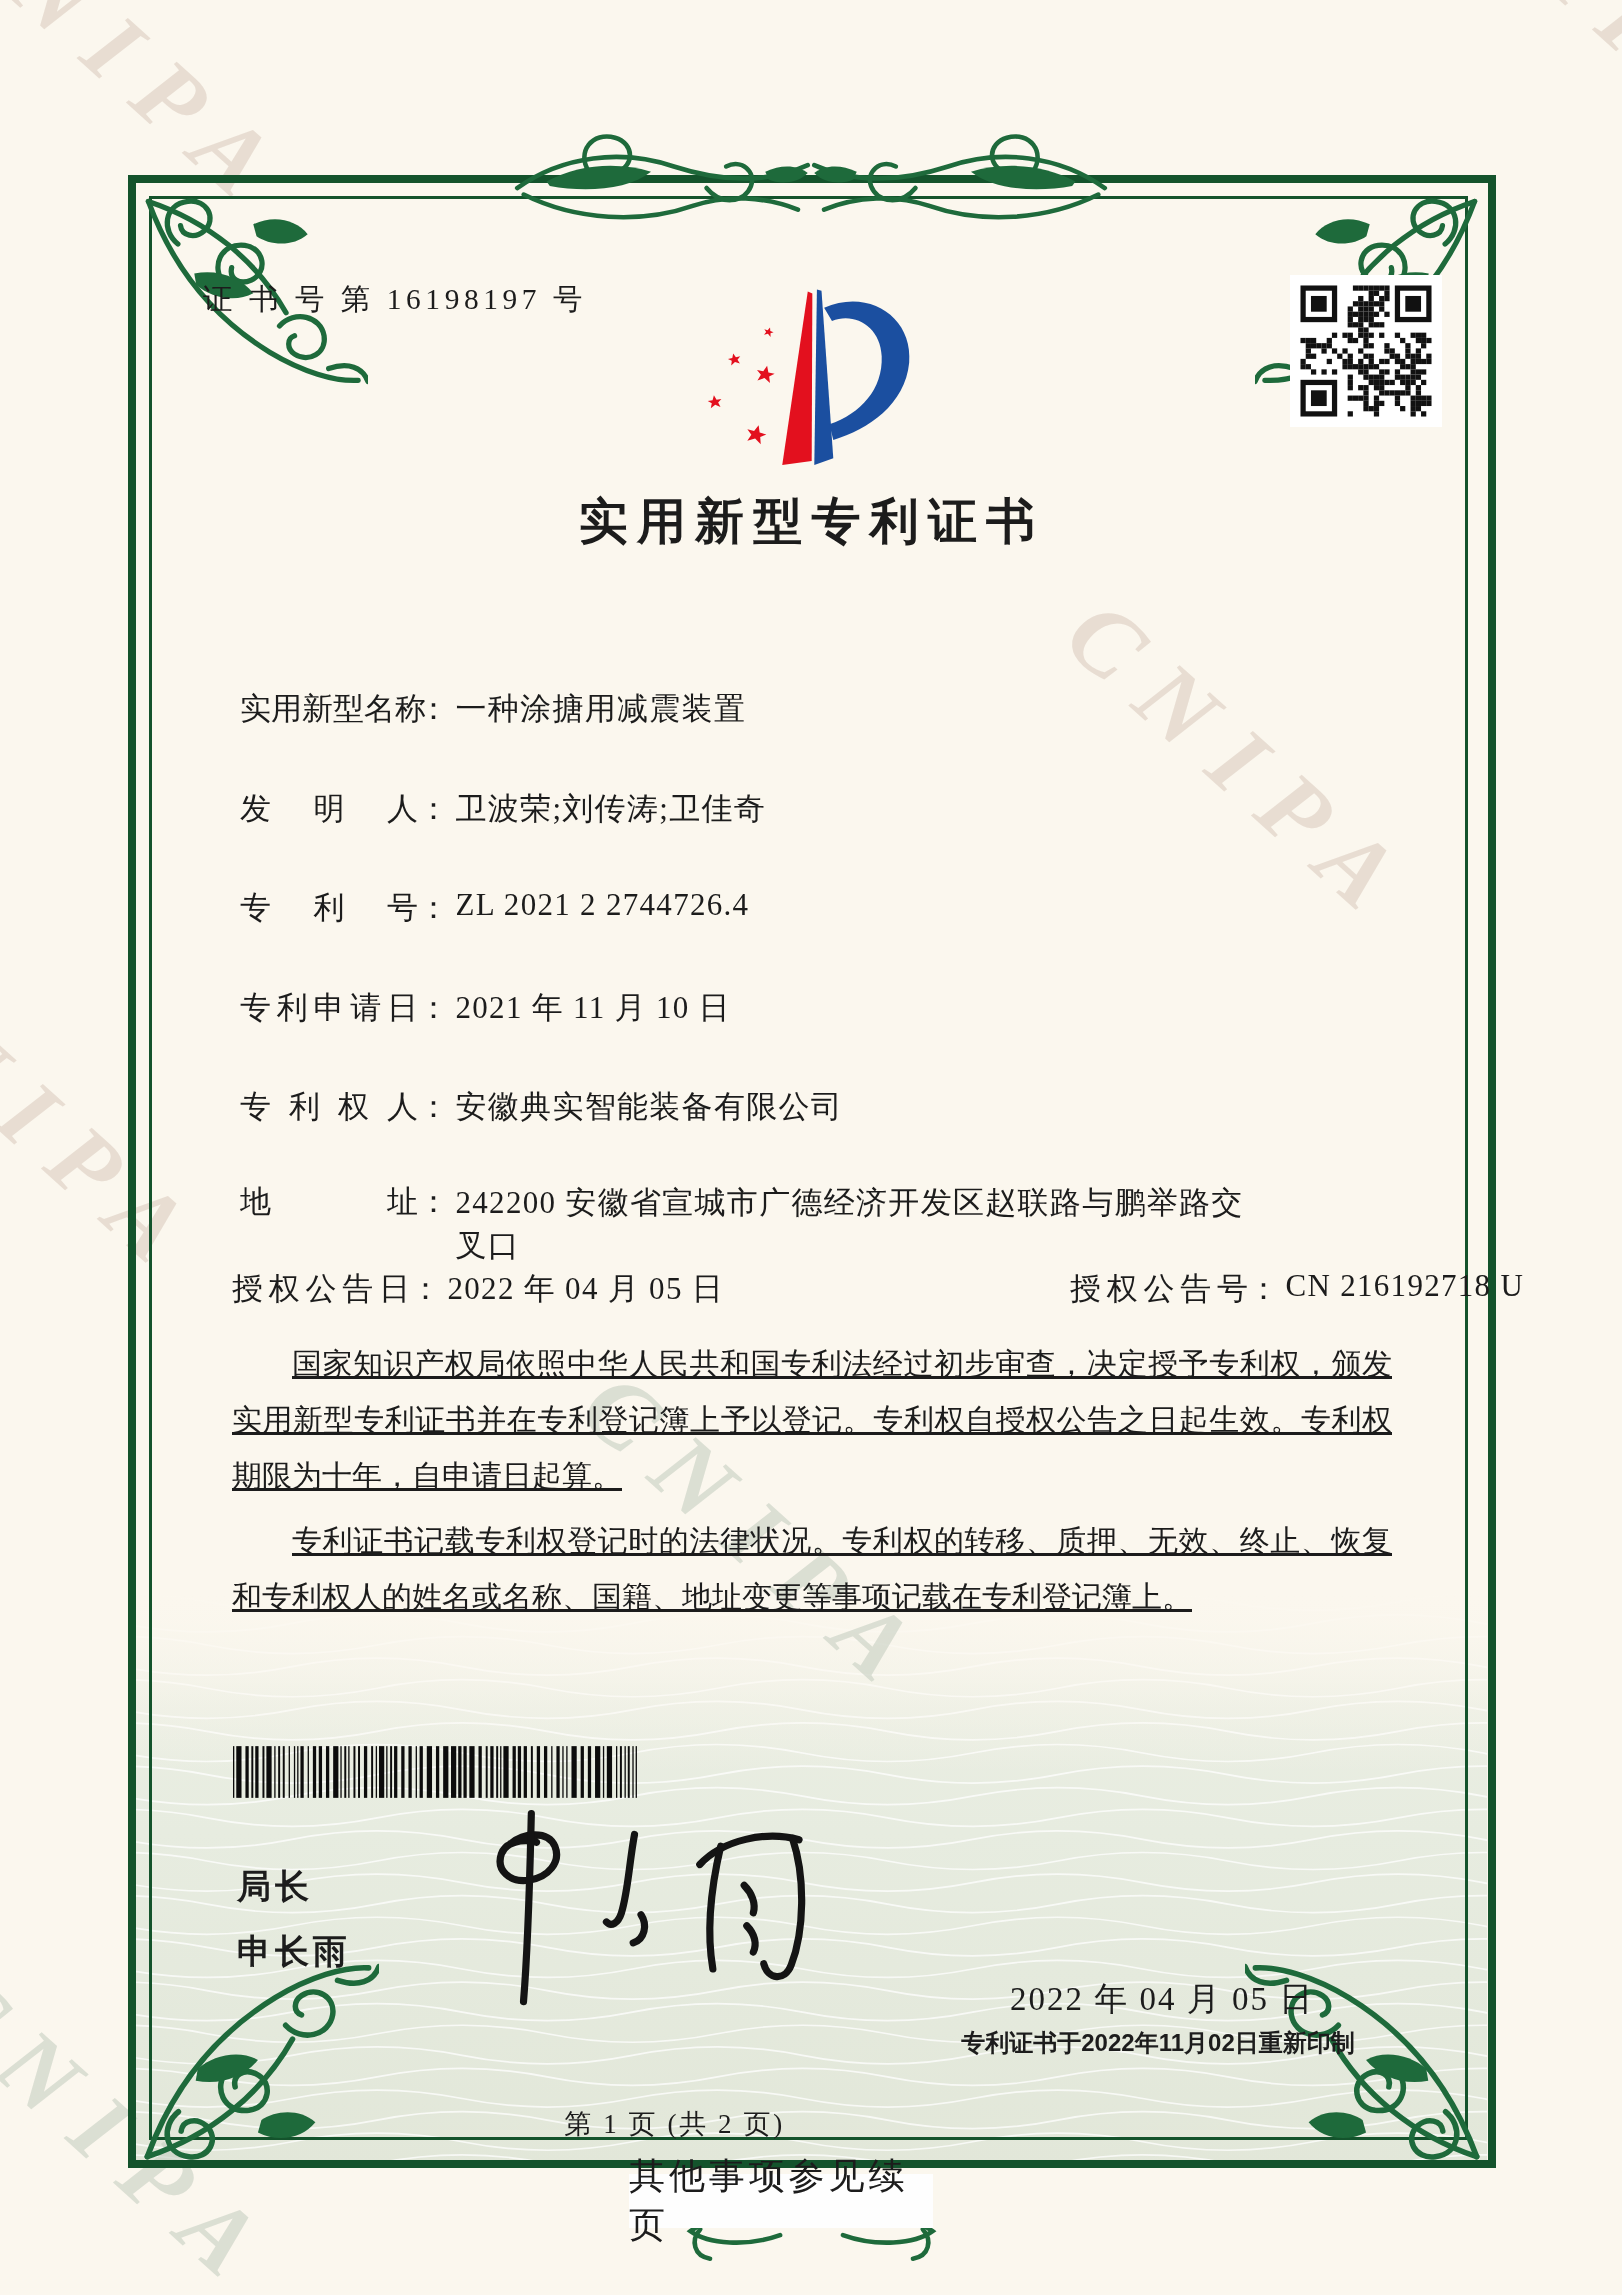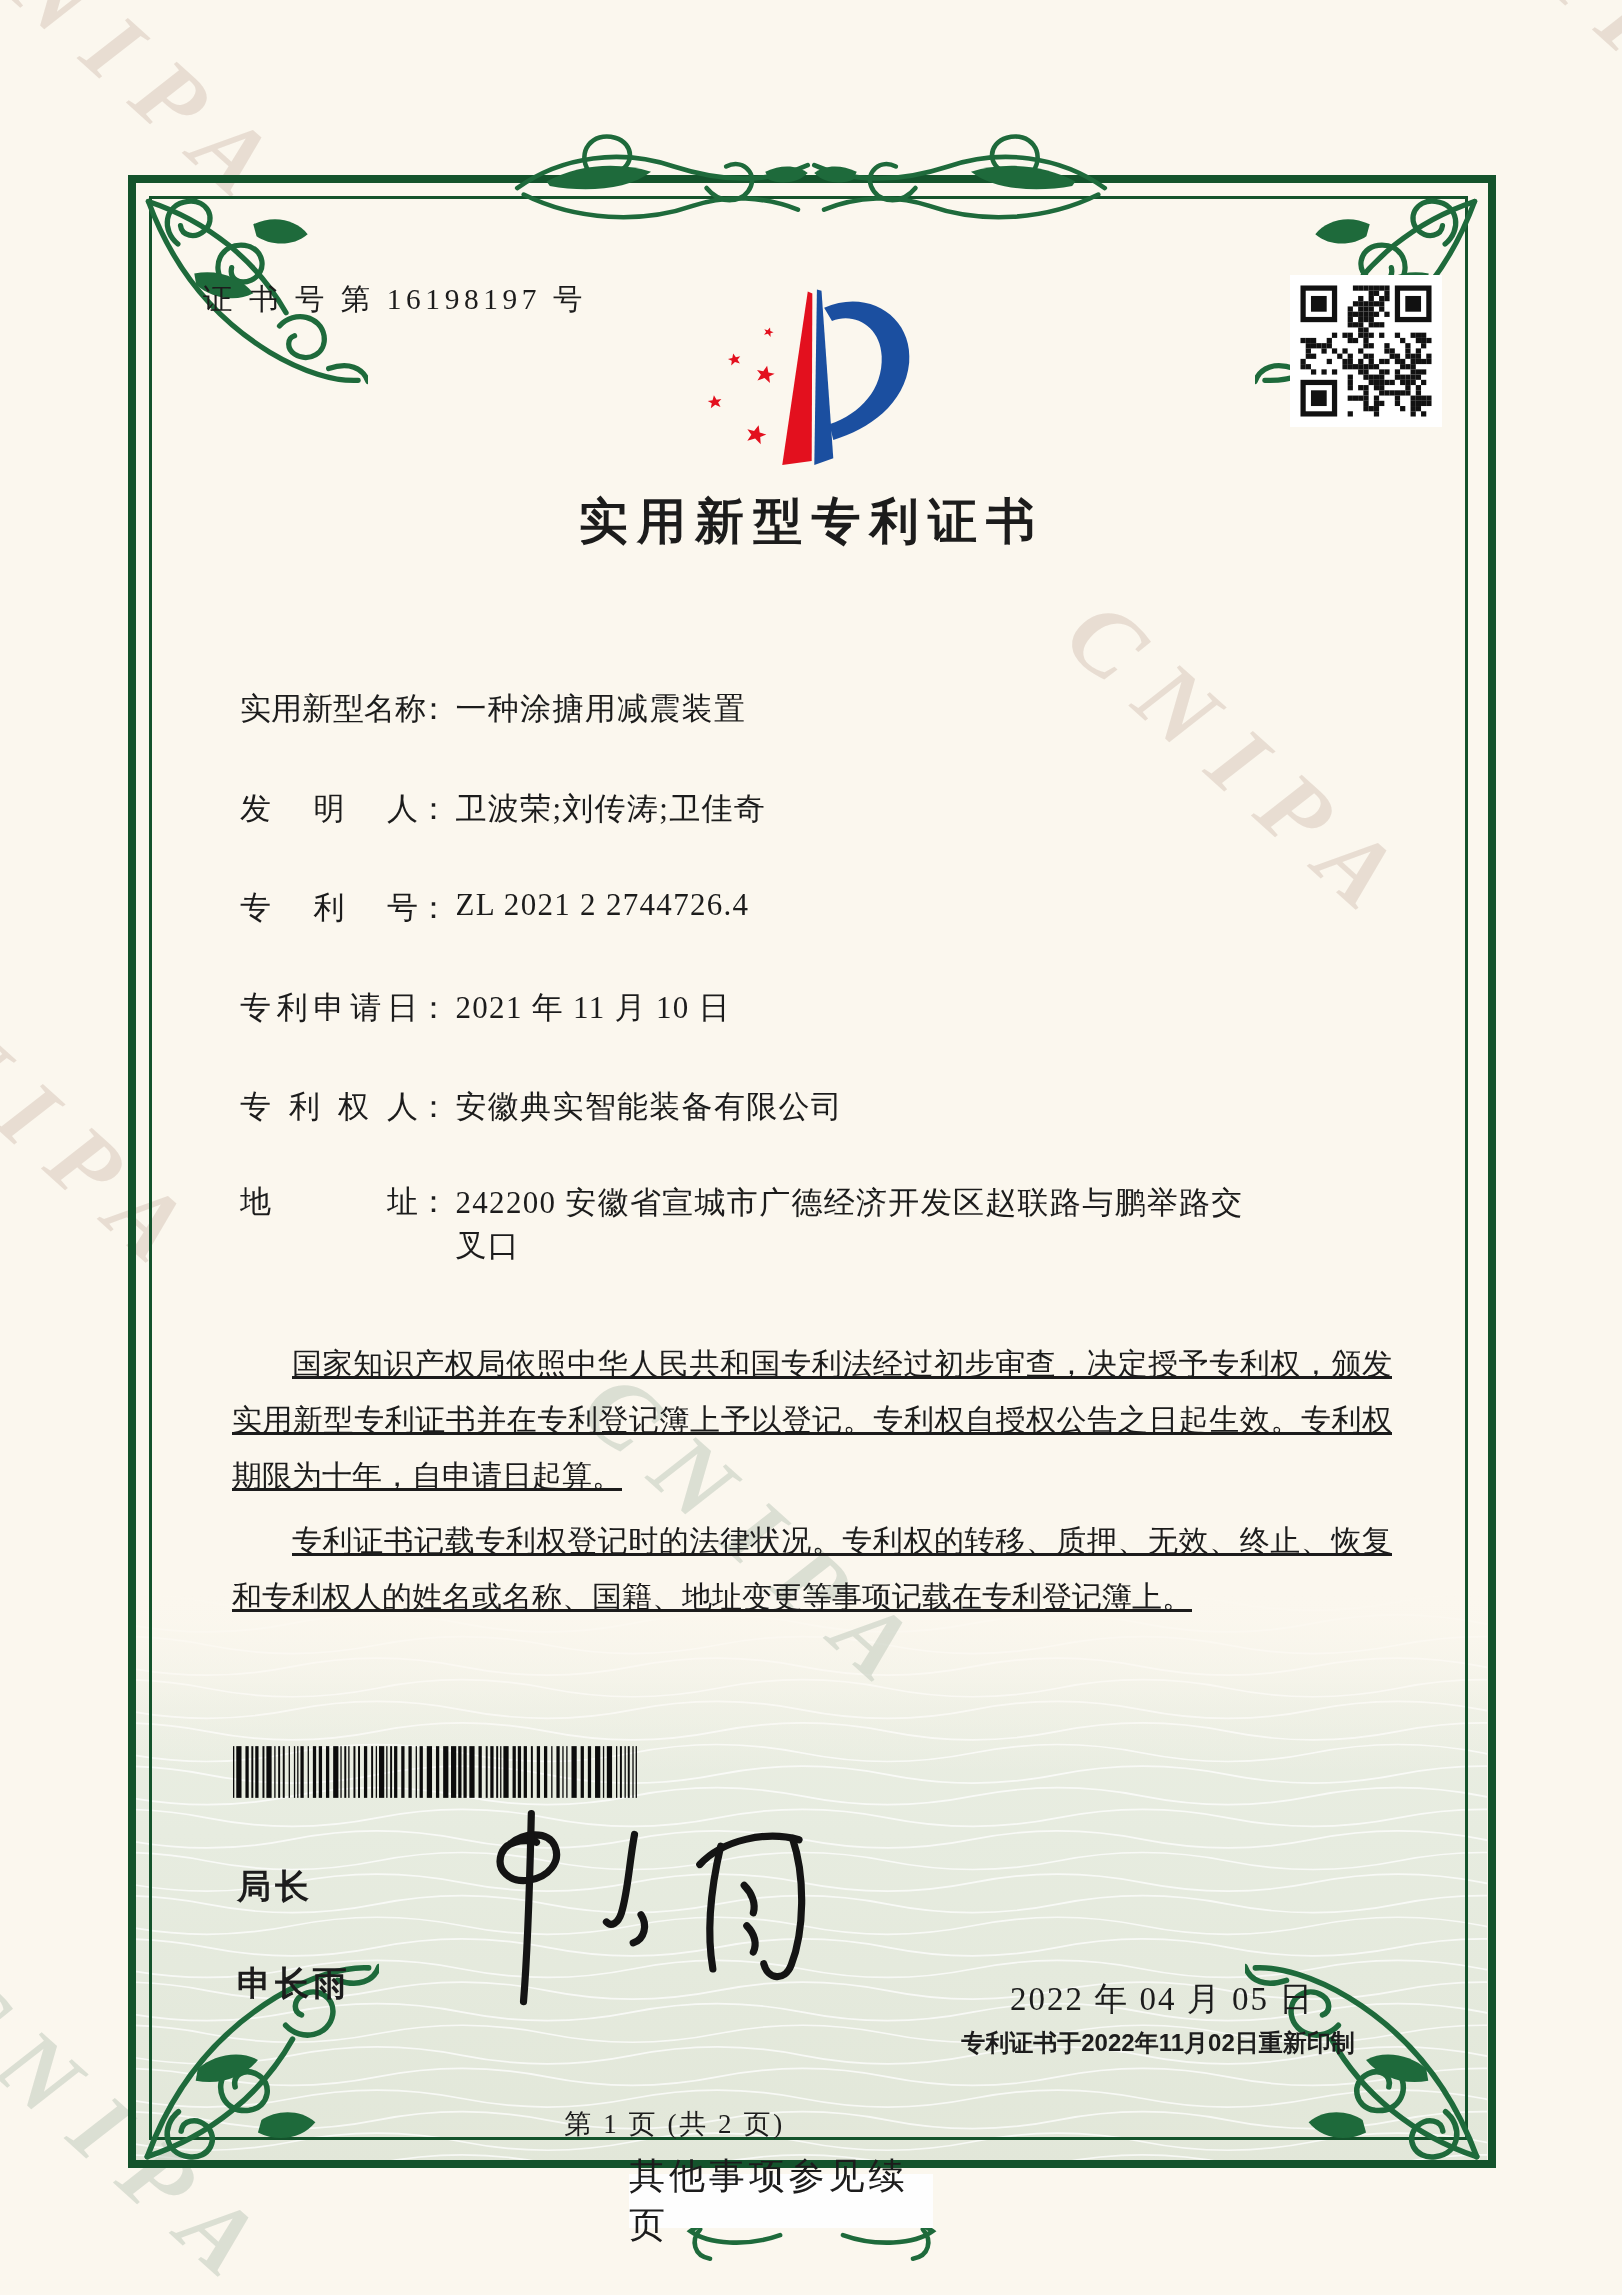--- a/index.html
+++ b/index.html
@@ -402,20 +402,28 @@
   <div class="frow" style="top:987px;">
     <span class="flabel">专利申请日</span><span class="fcolon">：</span><span class="fvalue">2021 年 11 月 10 日</span>
   </div>
   <div class="frow" style="top:1086px;">
     <span class="flabel">专利权人</span><span class="fcolon">：</span><span class="fvalue">安徽典实智能装备有限公司</span>
   </div>
   <div class="frow" style="top:1181px;">
     <span class="flabel">地址</span><span class="fcolon">：</span><span class="fvalue wrap">242200 安徽省宣城市广德经济开发区赵联路与鹏举路交叉口</span>
   </div>
 
+  <div class="grow">
+    <span>
+      <span class="flabel">授权公告日</span><span class="fcolon">：</span><span class="fvalue">2022 年 04 月 05 日</span>
+    </span>
+    <span class="gpair2">
+      <span class="flabel">授权公告号</span><span class="fcolon">：</span><span class="fvalue">CN 216192718 U</span>
+    </span>
+  </div>
 
   <div class="body-text">
     <p>国家知识产权局依照中华人民共和国专利法经过初步审查，决定授予专利权，颁发实用新型专利证书并在专利登记簿上予以登记。专利权自授权公告之日起生效。专利权期限为十年，自申请日起算。</p>
     <p>专利证书记载专利权登记时的法律状况。专利权的转移、质押、无效、终止、恢复和专利权人的姓名或名称、国籍、地址变更等事项记载在专利登记簿上。</p>
   </div>
 
   <div class="barcode-box">
     <svg id="barcode" width="419" height="52" viewBox="0 0 640 79">
         <g fill="#0c0c0c">
           <rect x="0" y="0" width="2" height="79"></rect>
@@ -486,21 +494,21 @@
           <rect x="591" y="0" width="3" height="79"></rect>
           <rect x="598" y="0" width="2" height="79"></rect>
           <rect x="603" y="0" width="3" height="79"></rect>
           <rect x="610" y="0" width="2" height="79"></rect>
           <rect x="615" y="0" width="2" height="79"></rect>
         </g>
       </svg>
   </div>
 
   <div class="official" style="top:1864px;">局长</div>
-  <div class="official" style="top:1929px;margin-top:32px;">申长雨</div>
+  <div class="official" style="top:1929px;">申长雨</div>
 
   <svg class="sig" width="419" height="222" viewBox="0 0 640 340">
     <g stroke="#141414" fill="none" stroke-width="11" stroke-linecap="round" stroke-linejoin="round">
       <path d="M128,78 C150,58 188,56 198,80 C208,104 188,128 158,132 C128,136 108,116 116,92 C122,74 148,68 170,74"></path>
       <path d="M162,30 C160,110 158,220 150,318"></path>
       <path d="M320,62 C312,105 310,150 300,182 C295,198 284,204 277,196"></path>
       <path d="M330,185 C340,200 336,222 318,228"></path>
       <path d="M420,108 C455,70 522,56 572,70"></path>
       <path d="M452,80 C438,140 430,210 440,268"></path>
       <path d="M562,68 C582,128 580,210 560,262 C550,288 524,284 518,260"></path>

